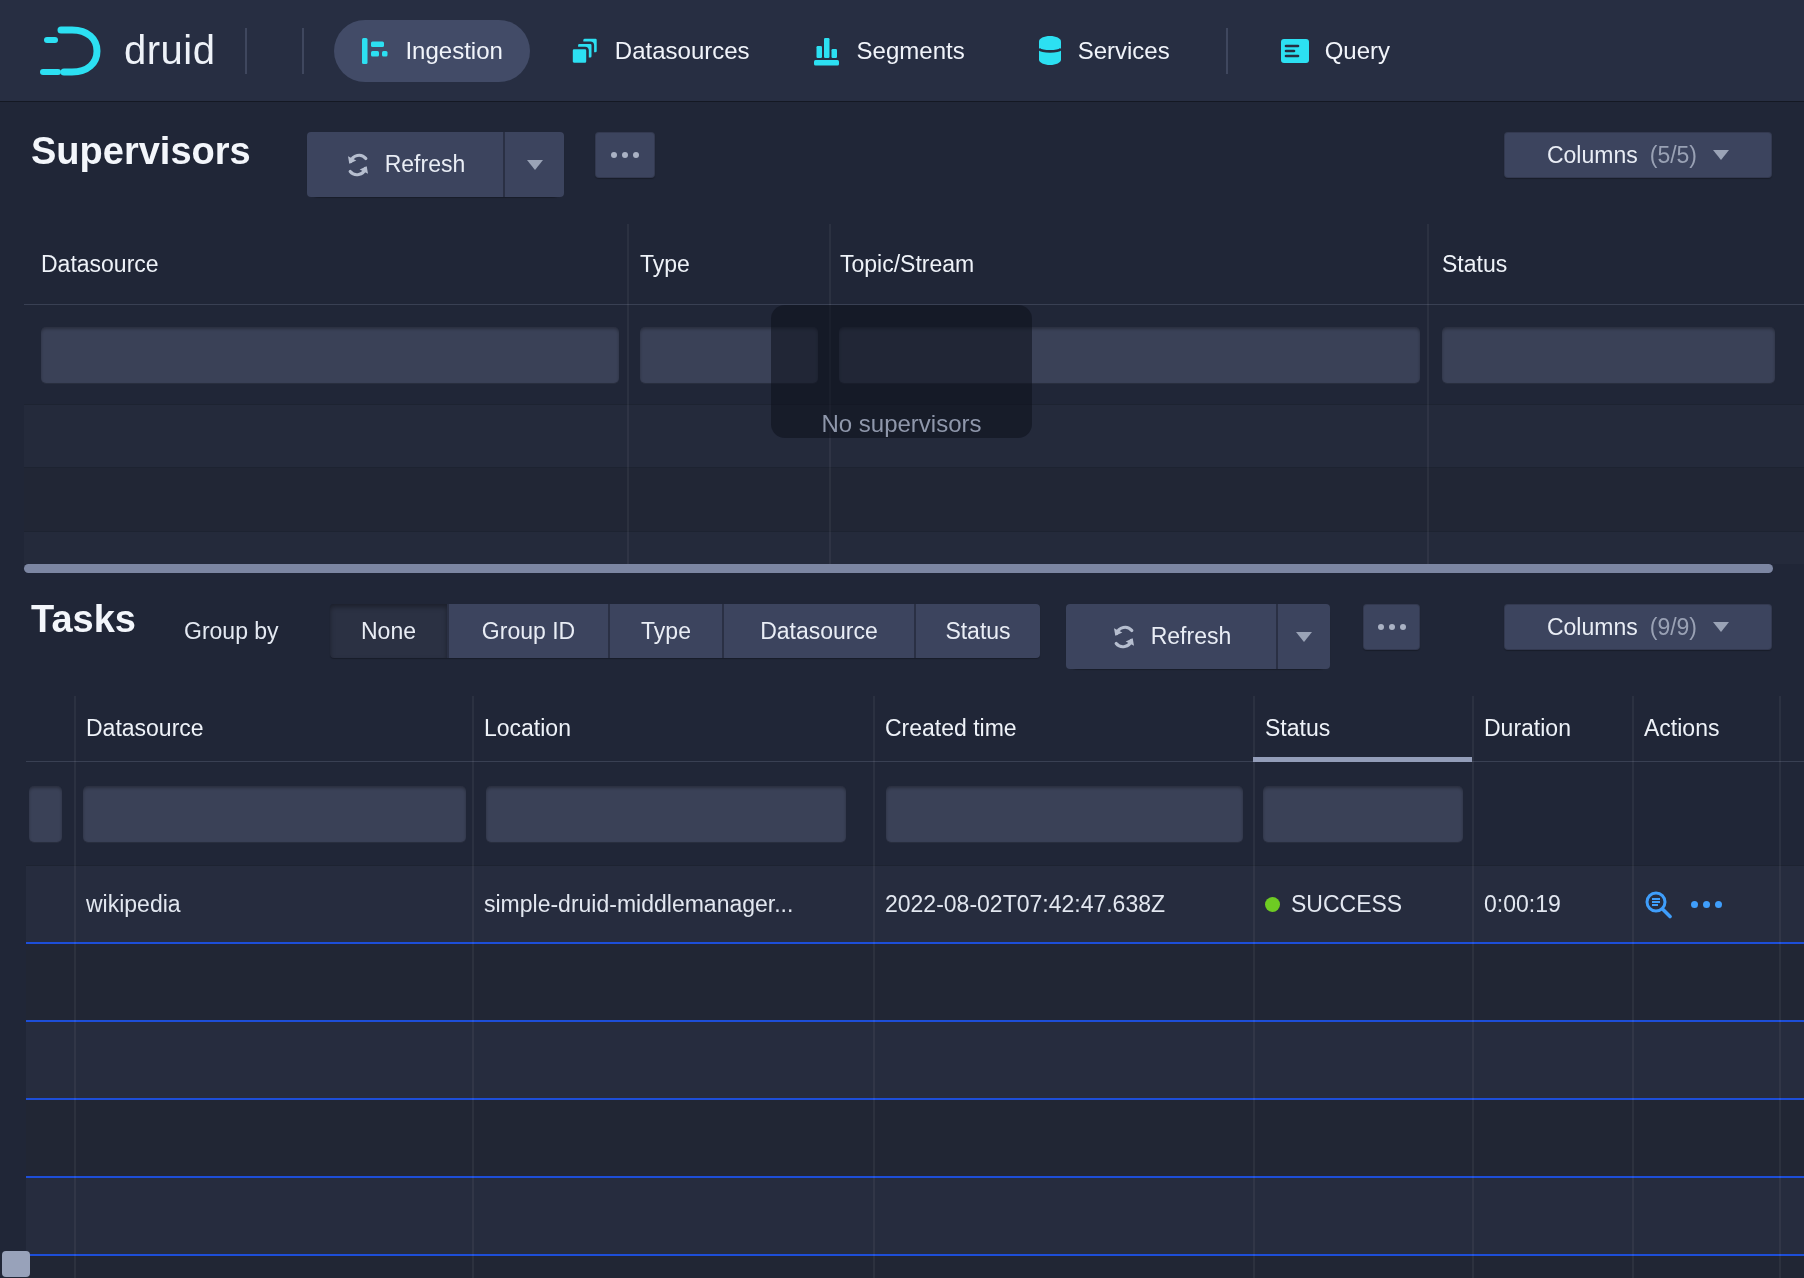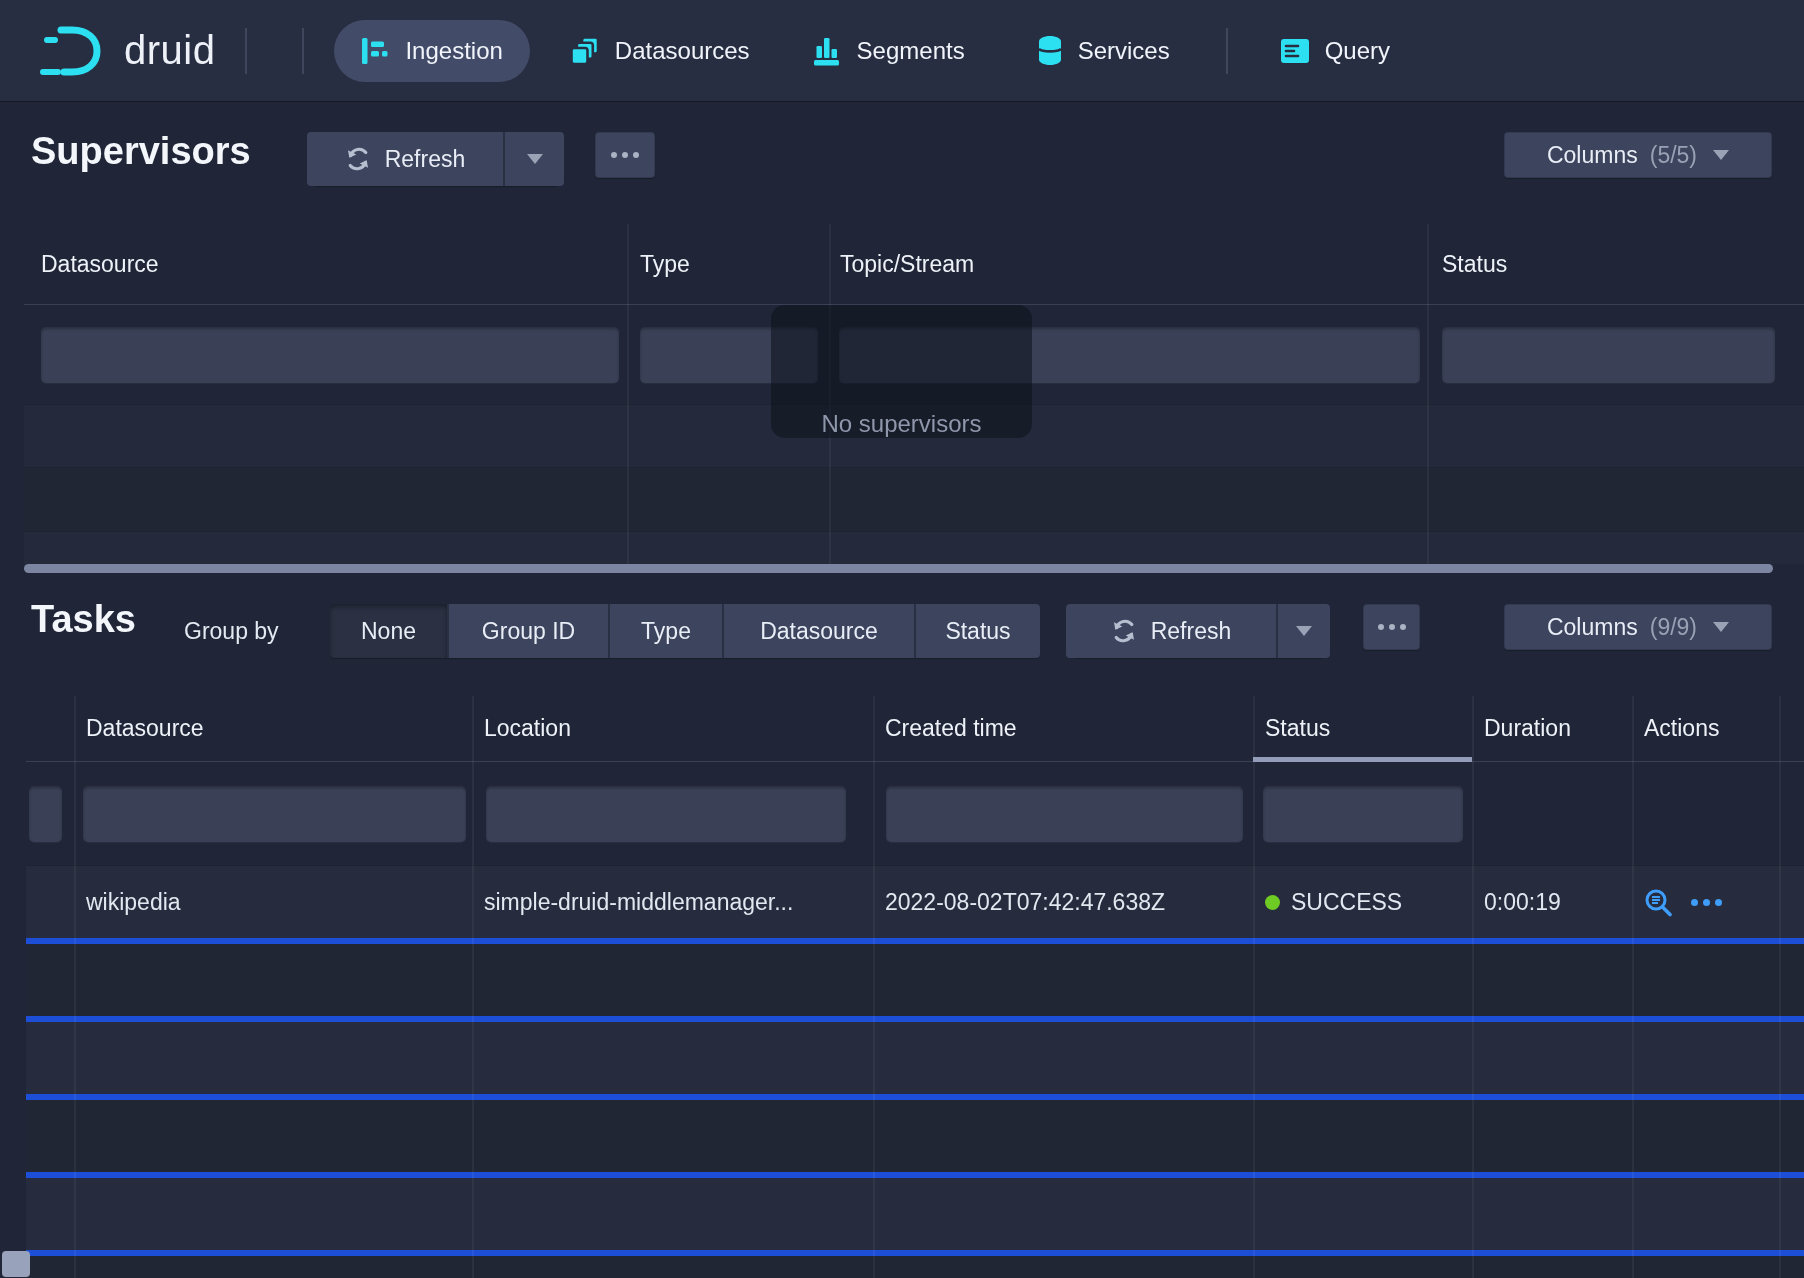--- a/index.html
+++ b/index.html
@@ -14,21 +14,21 @@
   .brand-name{font-size:40px;color:#eef2f8;letter-spacing:.5px}
   .nav-divider{width:2px;height:46px;background:#3f475e;flex:0 0 auto}
   .nav-item{display:flex;align-items:center;gap:15px;font-size:24px;color:#f1f4fa;height:62px;cursor:pointer;white-space:nowrap}
   .nav-item.pill{background:#424b67;border-radius:34px;padding:0 27px}
   .nav-item svg{flex:0 0 auto}
 
   
   .btn{position:absolute;display:flex;align-items:center;justify-content:center;gap:12px;
        background:#3c445e;border-radius:4px;height:46px;color:#e9edf5;font-size:23px;cursor:pointer;
        box-shadow:inset 0 0 0 1px rgba(0,0,0,.15),0 1px 1px rgba(0,0,0,.25)}
-  .split{position:absolute;display:flex;height:54px;border-radius:12px;cursor:pointer;
+  .split{position:absolute;display:flex;height:65px;border-radius:12px;cursor:pointer;
          box-shadow:inset 0 0 0 1px rgba(0,0,0,.15),0 1px 1px rgba(0,0,0,.25)}
   .split .main{display:flex;align-items:center;justify-content:center;gap:14px;background:#3c445e;
                border-radius:4px 0 0 4px;color:#e9edf5;font-size:23px}
   .split .caret-part{display:flex;align-items:center;justify-content:center;background:#3c445e;
                      border-left:2px solid #2a3044;border-radius:0 4px 4px 0}
   .tri{width:0;height:0;border-left:8px solid transparent;border-right:8px solid transparent;border-top:10px solid #9aa3b6}
   .muted{color:#99a1b4}
   .dots{display:inline-flex;gap:5px;align-items:center}
   .dots i{width:6px;height:6px;border-radius:50%;background:#aab2c4}
   .blue-dots i{width:7px;height:7px;background:#3f9efb}
@@ -77,21 +77,21 @@
   .task-grid{display:grid;grid-template-columns:48px 398px 401px 380px 219px 160px 147px 1fr}
   .t-head{height:66px;border-bottom:1px solid #394053}
   .t-head .th{display:flex;align-items:center;font-size:23px;color:#eef2f8;cursor:pointer;padding-left:12px}
   .sort-underline{position:absolute;left:1227px;top:61px;width:219px;height:5px;background:#939db9;z-index:3}
   .t-filter{height:104px;border-bottom:1px solid #1d2331;align-items:center}
   .t-filter .fc0 .filter-input{margin-left:3px;width:33px;padding:0 6px}
   .t-filter .fc1 .filter-input{margin-left:9px;width:383px}
   .t-filter .fc2 .filter-input{margin-left:14px;width:360px}
   .t-filter .fc3 .filter-input{margin-left:13px;width:357px}
   .t-filter .fc4 .filter-input{margin-left:10px;width:200px}
-  .t-row{height:78px;border-bottom:6px solid #1d4ed8;align-items:center}
+  .t-row{height:78px;border-bottom:2px solid #1d4ed8;align-items:center}
   .t-row.stripe-a{background:#262c3e}
   .t-row.stripe-b{background:#212634}
   .t-row .td{display:flex;align-items:center;font-size:23px;color:#e2e7f0;padding-left:12px;overflow:hidden;white-space:nowrap}
   .status-cell .dot{width:15px;height:15px;border-radius:50%;background:#6ecb23;margin-right:11px;flex:0 0 auto}
   .actions-cell{gap:18px;cursor:pointer}
   .task-table .v-div{height:582px}
 
   .corner-scroll{position:absolute;left:2px;top:1251px;width:28px;height:26px;background:#98a2ba;border-radius:4px;cursor:pointer}
 </style>
 </head>

